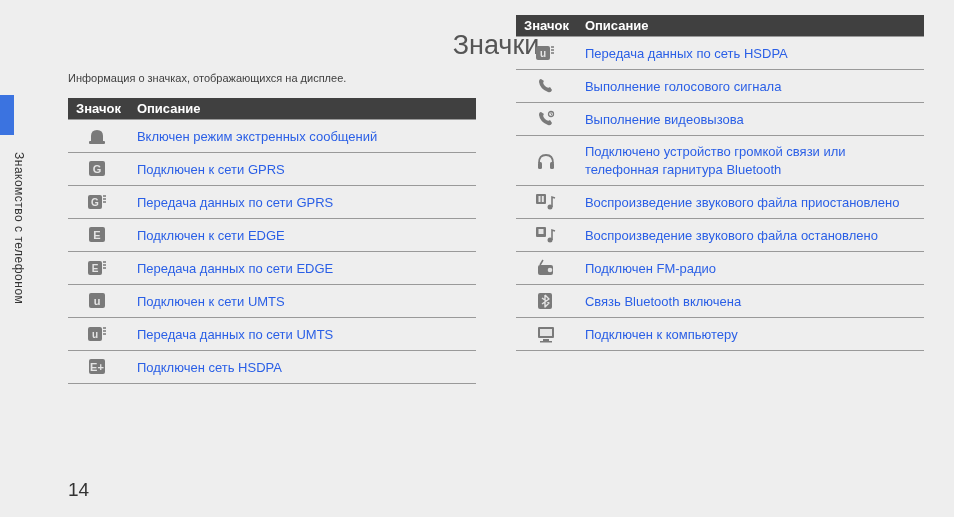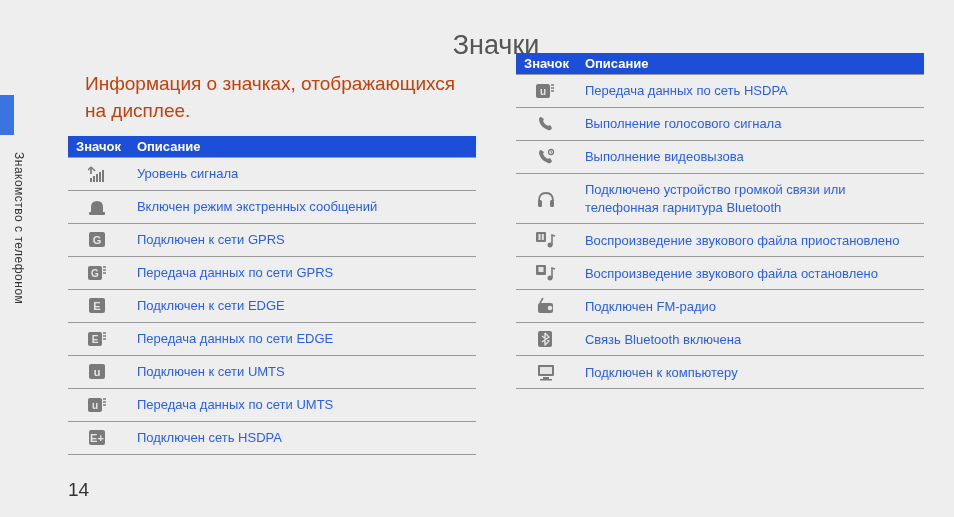--- a/index.html
+++ b/index.html
@@ -40,38 +40,38 @@
     bottom: 20px;
   }
   .title {
     font-size: 27px;
     color: #555;
     margin: 8px 0 10px 0;
     font-weight: normal;
     text-align: center;
   }
   .intro {
-    font-size: 19px;
-    color: #c2410c;
+    font-size: 11px;
+    color: #404040;
     line-height: 1.4;
-    margin: 0 0 12px 17px;
+    margin: 0 0 12px 0;
     max-width: 380px;
   }
   .columns {
     display: flex;
     gap: 40px;
   }
   .col { flex: 1; min-width: 0; }
   table {
     width: 100%;
     border-collapse: collapse;
     font-size: 13px;
   }
   thead th {
-    background: #1d4ed8;
+    background: #404040;
     color: #fff;
     text-align: left;
     font-weight: bold;
     padding: 3px 8px;
     font-size: 13px;
     border-bottom: 1px solid #999;
   }
   thead th.icon-col { width: 60px; }
   tbody td {
     border-bottom: 1px solid #999;
@@ -116,35 +116,20 @@
         <thead>
           <tr>
             <th class="icon-col">Значок</th>
             <th>Описание</th>
           </tr>
         </thead>
         <tbody id="tbody-left">
             <tr>
               <td class="icon-cell">
                 <svg width="20" height="18" viewBox="0 0 20 18">
-                  <line x1="3" y1="2" x2="3" y2="9" stroke="#7a7a7a" stroke-width="1.7"></line>
-                  <line x1="3" y1="2" x2="7" y2="6" stroke="#7a7a7a" stroke-width="1.5"></line>
-                  <line x1="3" y1="2" x2="-1" y2="6" stroke="#7a7a7a" stroke-width="1.5"></line>
-                  <rect x="2" y="13" width="2" height="4" fill="#7a7a7a"></rect>
-                  <rect x="5" y="11" width="2" height="6" fill="#7a7a7a"></rect>
-                  <rect x="8" y="9" width="2" height="8" fill="#7a7a7a"></rect>
-                  <rect x="11" y="7" width="2" height="10" fill="#7a7a7a"></rect>
-                  <rect x="14" y="5" width="2" height="12" fill="#7a7a7a"></rect>
-                </svg>
-              </td>
-              <td class="desc">Уровень сигнала</td>
-            </tr>
-            <tr>
-              <td class="icon-cell">
-                <svg width="20" height="18" viewBox="0 0 20 18">
                   <path d="M3 14 L3 9 Q3 3 9 3 Q15 3 15 9 L15 14 Z" fill="#7a7a7a"></path>
                   <rect x="1" y="14" width="16" height="3" rx="1" fill="#7a7a7a"></rect>
                 </svg>
               </td>
               <td class="desc">Включен режим экстренных сообщений</td>
             </tr>
             <tr>
               <td class="icon-cell">
                 <svg width="20" height="18" viewBox="0 0 20 18">
                   <rect x="1" y="1" width="16" height="15" rx="2" fill="#7a7a7a"></rect>

